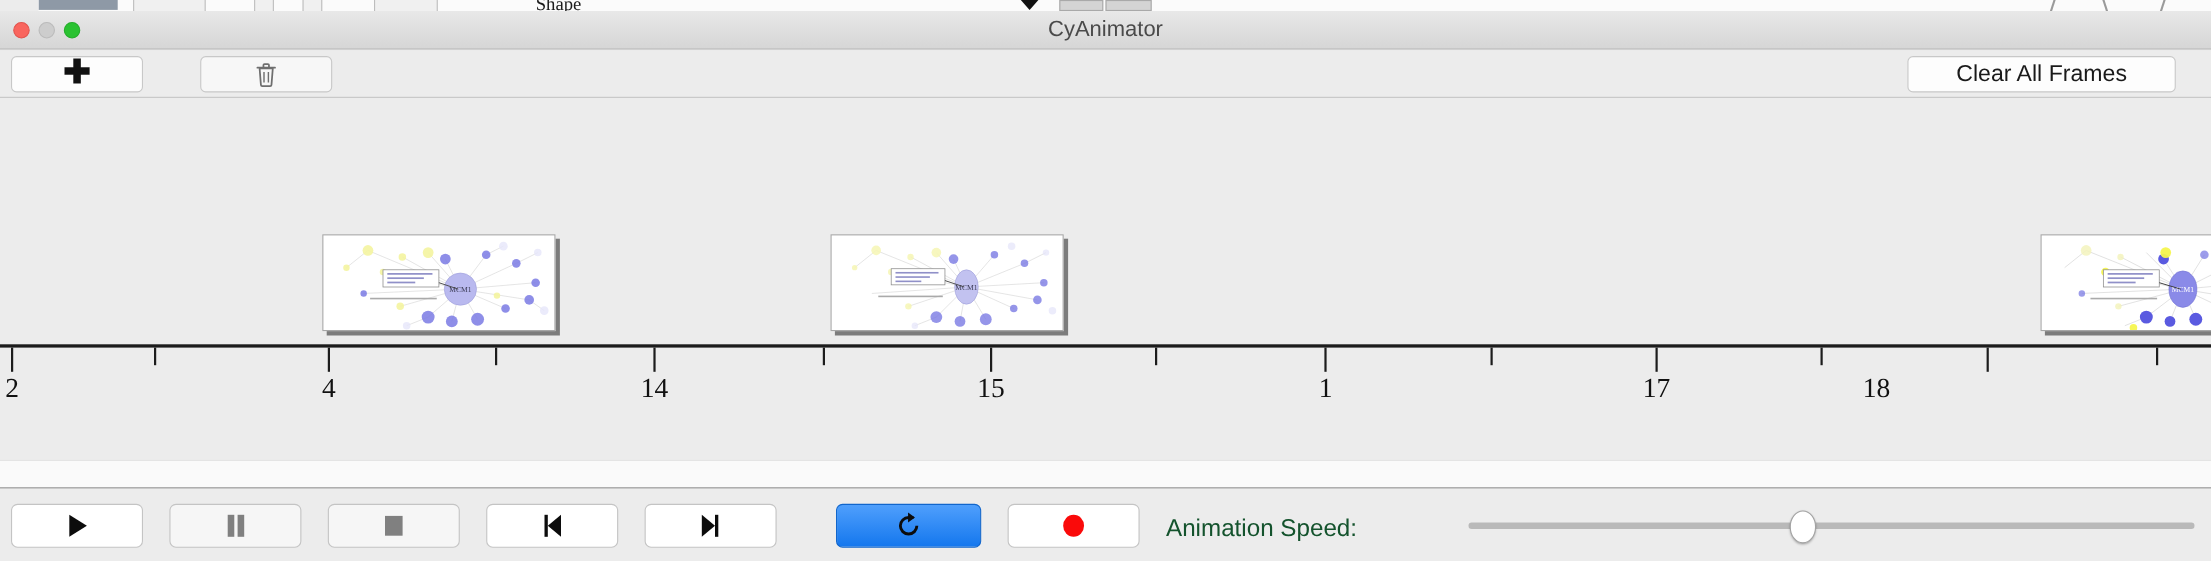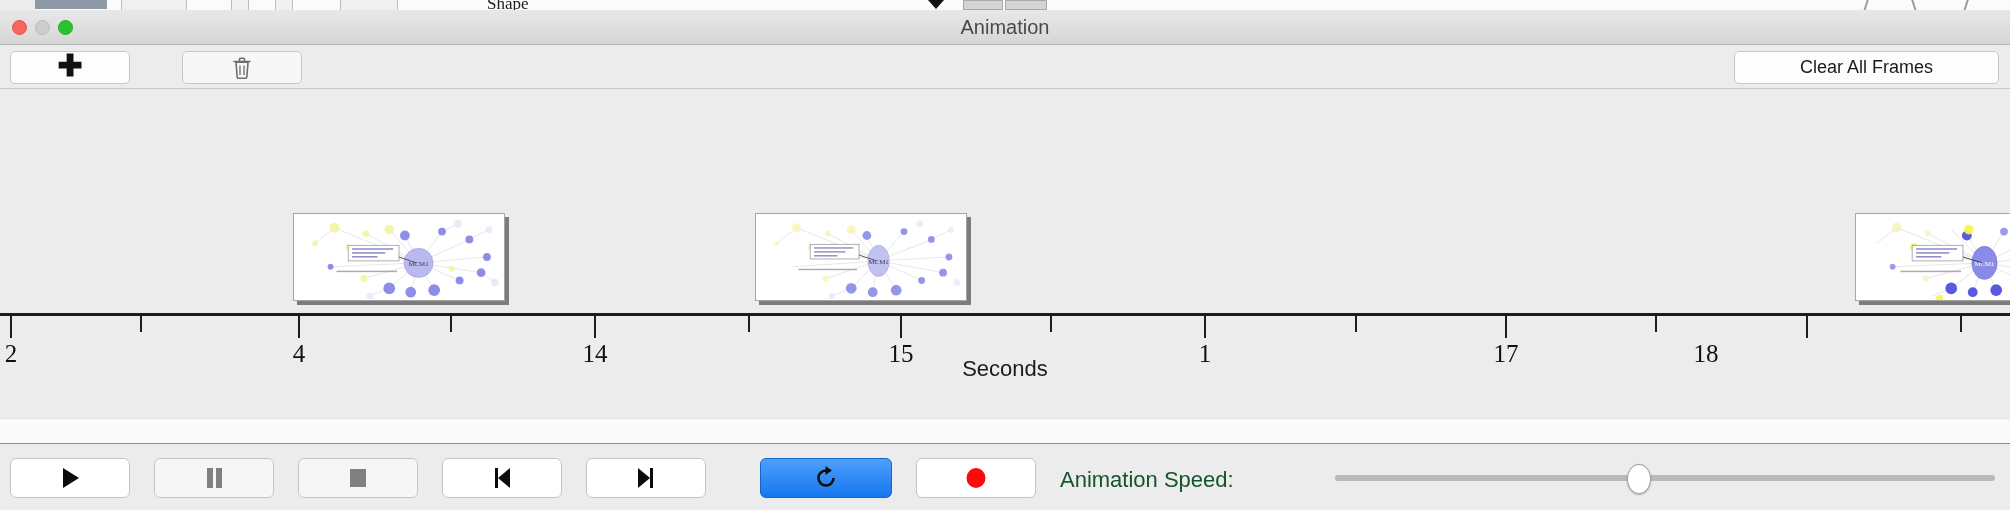--- a/index.html
+++ b/index.html
@@ -121,21 +121,21 @@
     display: flex;
     align-items: center;
     justify-content: center;
     cursor: pointer;
     font-size: 19px;
     color: #1a1a1a;
   }
   .tb-btn.dim { background: #f7f7f7; }
   #btn-add   { left: 10px;  width: 120px; }
   #btn-del   { left: 182px; width: 120px; }
-  #btn-clear { left: 1734px; width: 265px; font-size: 18px; }
+  #btn-clear { left: 1734px; width: 244px; font-size: 21px; }
 
   .plus-glyph {
     font-size: 30px;
     font-weight: 700;
     line-height: 1;
     color: #111;
     margin-top: -3px;
   }
 
   .trash-svg { display: block; }
@@ -287,21 +287,21 @@
     <div class="bg-tri"></div>
     <div class="bg-box" style="left:928px;width:40px;"></div>
     <div class="bg-box" style="left:970px;width:42px;"></div>
     <div class="bg-slashL" style="left:1830px;transform:skewX(-18deg);"></div>
     <div class="bg-slashR" style="left:1878px;transform:skewX(18deg);"></div>
     <div class="bg-slashL" style="left:1930px;transform:skewX(-18deg);"></div>
     <div class="bg-slashR" style="left:1978px;transform:skewX(18deg);"></div>
   </div>
 
   <div class="titlebar">
-    <div class="win-title">Animation</div>
+    <div class="win-title">CyAnimator</div>
     <div class="traffic">
       <span class="dot red"></span>
       <span class="dot yellow"></span>
       <span class="dot green"></span>
     </div>
   </div>
 
   <div class="toolbar">
 
     <div class="tb-btn" id="btn-add">
@@ -537,21 +537,20 @@
       <div class="tick major" style="left: 900px;"></div>
       <div class="ticklabel" style="left: 901px;">15</div>
       <div class="tick major" style="left: 1204px;"></div>
       <div class="ticklabel" style="left: 1205px;">1</div>
       <div class="tick major" style="left: 1505px;"></div>
       <div class="ticklabel" style="left: 1506px; text-align: right;">17</div>
       <div class="tick major" style="left: 1806px;"></div>
       <div class="ticklabel" style="left: 1706px;">18</div>
     </div>
 
-  <div class="axis-title">Seconds</div>
 
   <div class="hscroll-track">
     
   </div>
 
   <div class="transport">
 
     <div class="tr-btn" id="btn-play">
       <svg width="22" height="24" viewBox="0 0 22 24">
         <polygon points="4,2 20,12 4,22" fill="#0c0c0c"></polygon>

